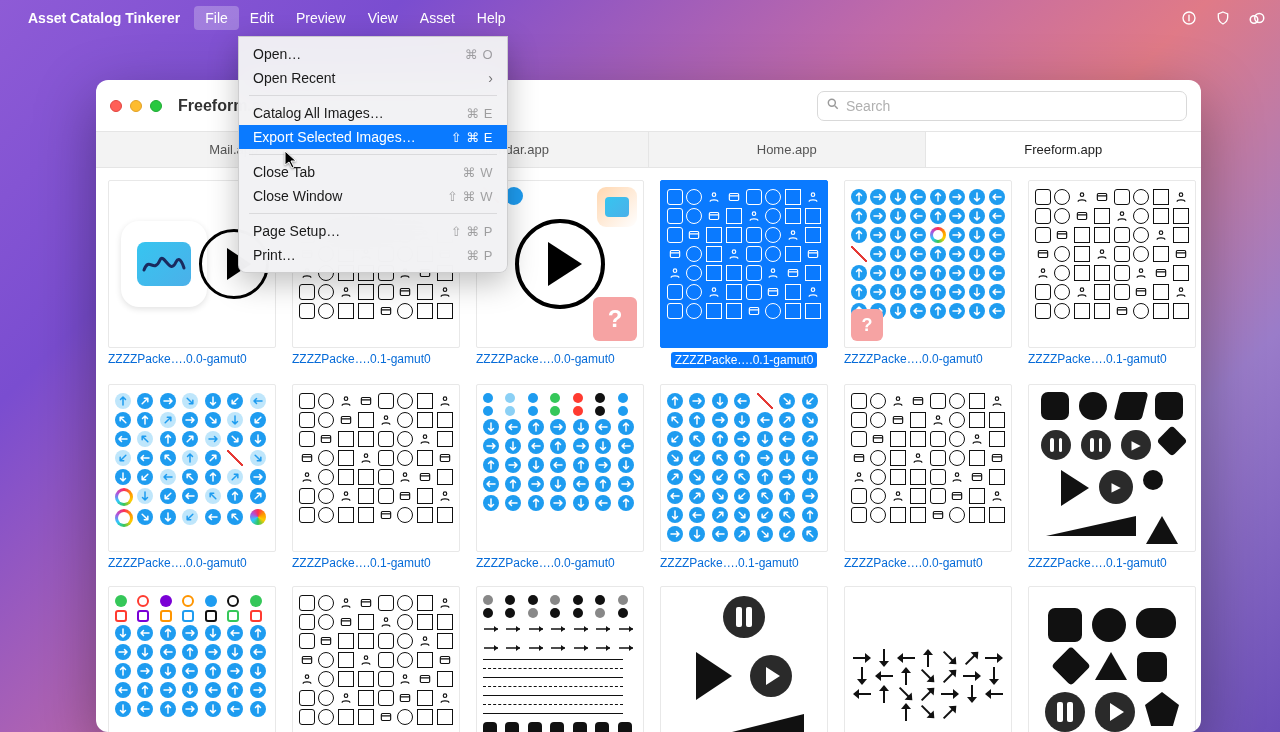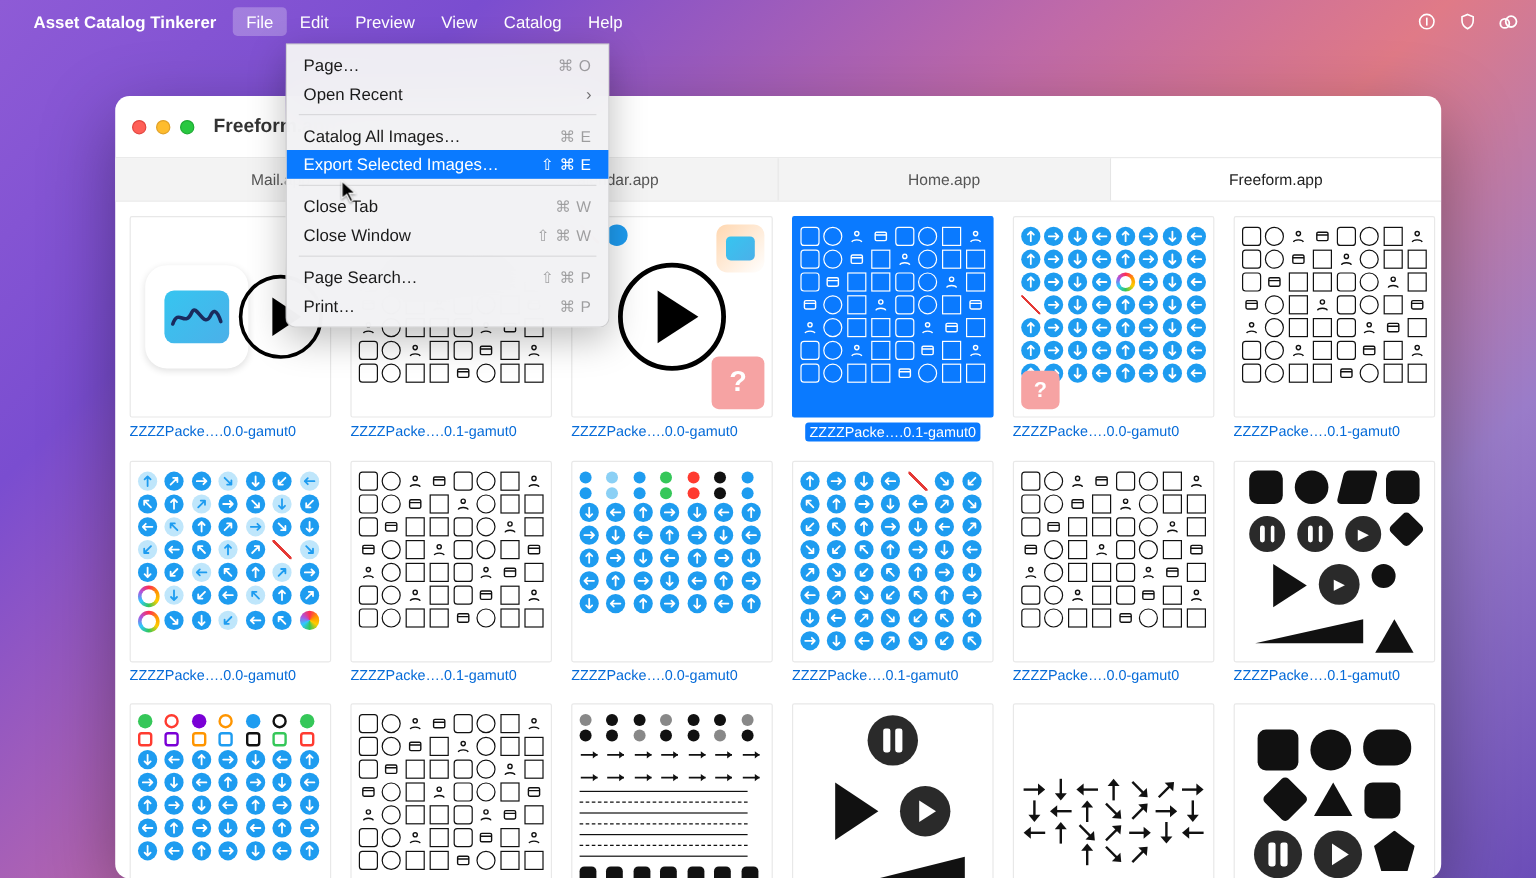--- a/index.html
+++ b/index.html
@@ -223,21 +223,21 @@
 </head>
 <body>
 
 <div class="menu-bar">
   <span class="apple-logo"></span>
   <span class="app-name">Asset Catalog Tinkerer</span>
   <span class="menu-item active">File</span>
   <span class="menu-item">Edit</span>
   <span class="menu-item">Preview</span>
   <span class="menu-item">View</span>
-  <span class="menu-item">Catalog</span>
+  <span class="menu-item">Asset</span>
   <span class="menu-item">Help</span>
   <div class="menu-right">
     <span class="ri">
       <svg width="16" height="16" viewBox="0 0 24 24" fill="none" stroke="#fff" stroke-width="2">
           <circle cx="12" cy="12" r="9"></circle>
           <rect x="11" y="7" width="2" height="10" fill="#fff" stroke="none"></rect>
         </svg>
     </span>
     <span class="ri">
       <svg width="16" height="16" viewBox="0 0 24 24" fill="none" stroke="#fff" stroke-width="2">
@@ -248,21 +248,21 @@
       <svg width="18" height="18" viewBox="0 0 24 24" fill="none" stroke="#fff" stroke-width="2">
           <circle cx="8" cy="14" r="5"></circle>
           <circle cx="15" cy="12" r="6"></circle>
         </svg>
     </span>
   </div>
 </div>
 
 <div class="dropdown">
   <div class="dd-item">
-    <span>Page…</span>
+    <span>Open…</span>
       <span class="shortcut">⌘ O</span>
   </div>
   <div class="dd-item">
     <span>Open Recent</span>
       <span class="chev">›</span>
   </div>
   <div class="dd-sep"></div>
   <div class="dd-item">
     <span>Catalog All Images…</span>
       <span class="shortcut">⌘ E</span>
@@ -275,21 +275,21 @@
   <div class="dd-item">
     <span>Close Tab</span>
       <span class="shortcut">⌘ W</span>
   </div>
   <div class="dd-item">
     <span>Close Window</span>
       <span class="shortcut">⇧ ⌘ W</span>
   </div>
   <div class="dd-sep"></div>
   <div class="dd-item">
-    <span>Page Search…</span>
+    <span>Page Setup…</span>
       <span class="shortcut">⇧ ⌘ P</span>
   </div>
   <div class="dd-item">
     <span>Print…</span>
       <span class="shortcut">⌘ P</span>
   </div>
 </div>
 
 <div class="cursor">
   <svg width="16" height="20" viewBox="0 0 16 20">
@@ -298,20 +298,29 @@
 </div>
 
 <div class="window">
   <div class="titlebar">
     <div class="traffic">
       <span class="t-close"></span>
       <span class="t-min"></span>
       <span class="t-max"></span>
     </div>
     <div class="win-title">Freeform.app</div>
+    <div class="search-wrap">
+      <span class="sicon">
+        <svg width="14" height="14" viewBox="0 0 24 24" fill="none" stroke="currentColor" stroke-width="2.5">
+            <circle cx="10" cy="10" r="6"></circle>
+            <line x1="15" y1="15" x2="20" y2="20"></line>
+          </svg>
+      </span>
+      <input type="text" placeholder="Search" style="">
+    </div>
   </div>
   <div class="tabs">
     <div class="tab">Mail.app</div>
     <div class="tab">Calendar.app</div>
     <div class="tab">Home.app</div>
     <div class="tab active">Freeform.app</div>
   </div>
 
   <div class="content">
 

